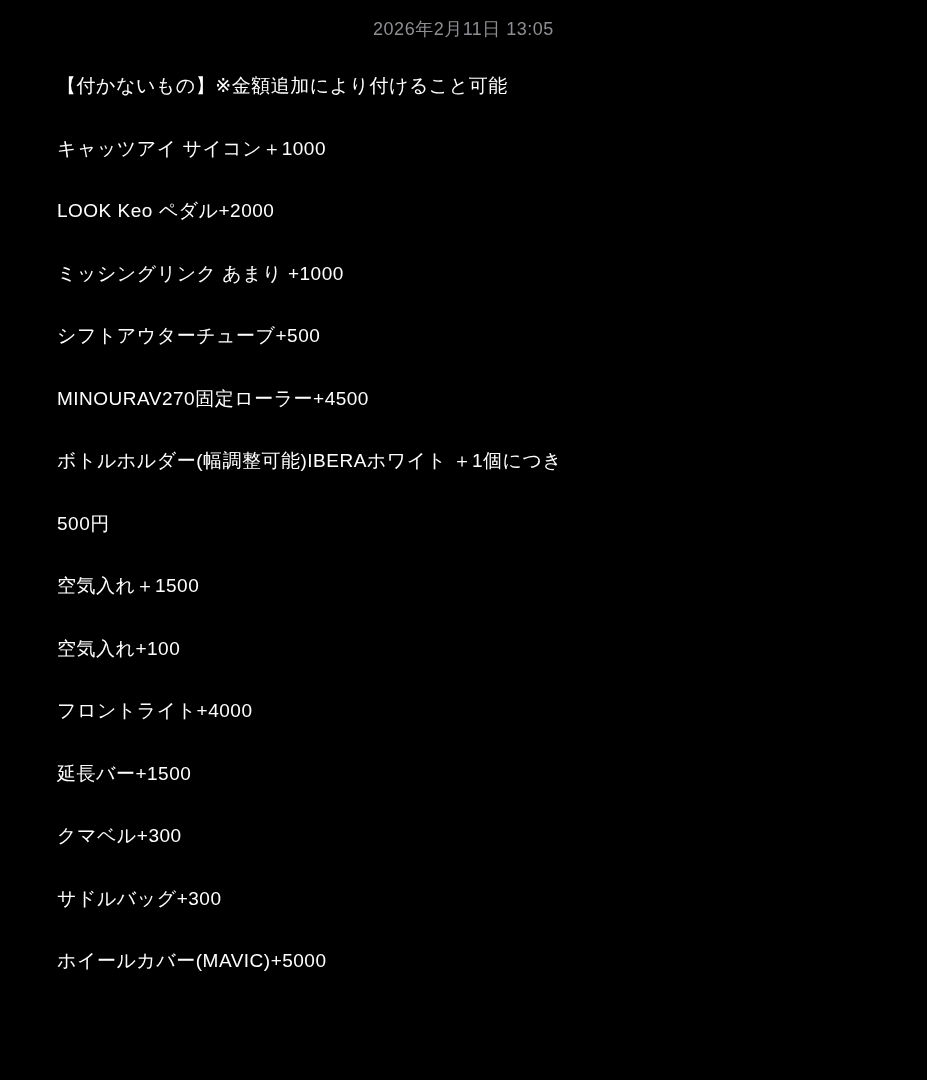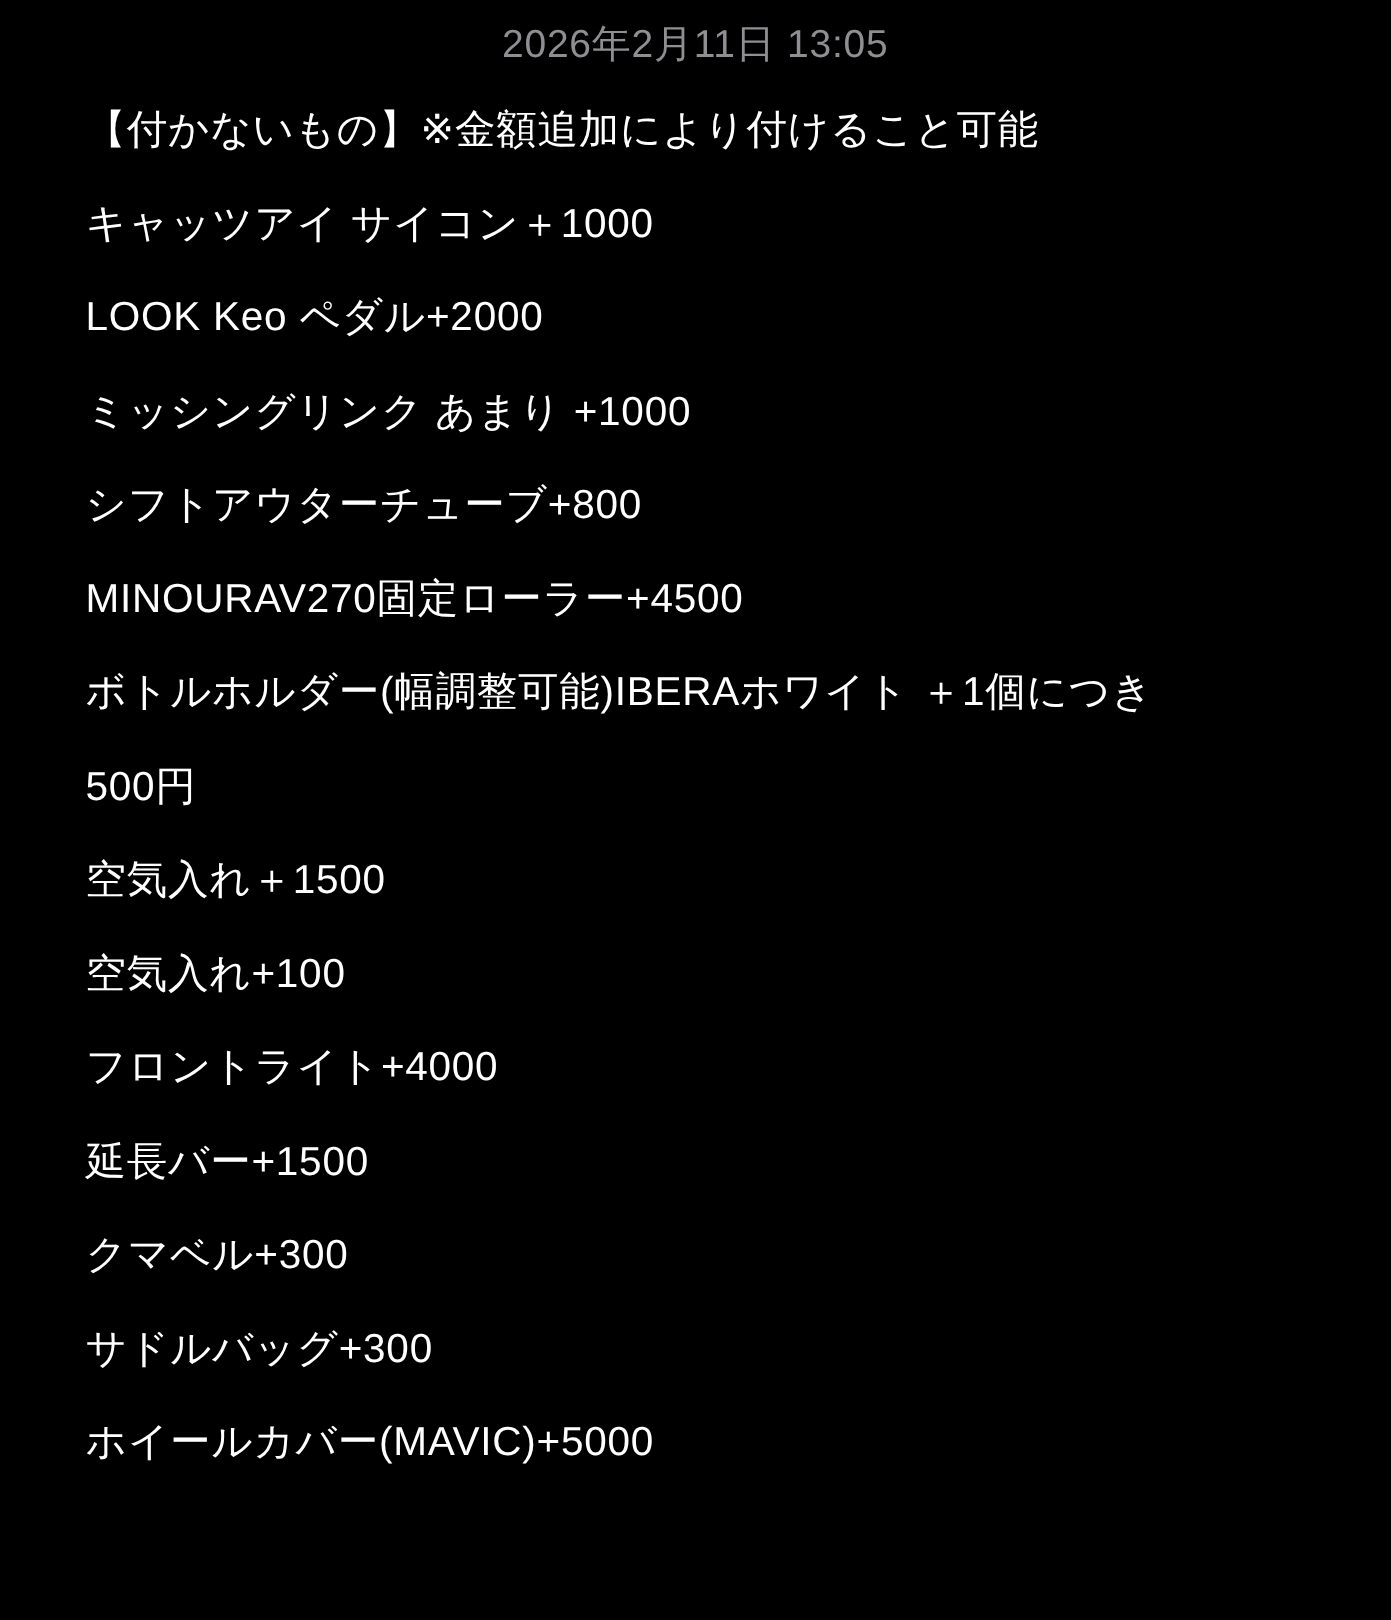--- a/index.html
+++ b/index.html
@@ -17,51 +17,51 @@
   }
   .screen {
     width: 927px;
     height: 1080px;
     background: var(--background, #000);
   }
   .timestamp {
     padding-top: 13px;
     text-align: center;
     color: var(--timestamp, #8e8e93);
-    font-size: 26px;
+    font-size: 18px;
     letter-spacing: 0.5px;
     line-height: 32px;
   }
   .content {
     margin-top: 10px;
     padding-left: 57px;
     padding-right: 40px;
     color: var(--text, #fff);
   }
   .line {
-    font-size: 27px;
+    font-size: 19px;
     line-height: 62.5px;
     height: 62.5px;
     white-space: nowrap;
     letter-spacing: 0.5px;
     color: var(--text, #fff);
   }
 </style>
 </head>
 <body>
 
 <div class="screen">
   <div class="timestamp">2026年2月11日 13:05</div>
 
   <div class="content">
     <div class="line">【付かないもの】※金額追加により付けること可能</div>
     <div class="line">キャッツアイ サイコン＋1000</div>
     <div class="line">LOOK Keo ペダル+2000</div>
     <div class="line">ミッシングリンク あまり +1000</div>
-    <div class="line">シフトアウターチューブ+800</div>
+    <div class="line">シフトアウターチューブ+500</div>
     <div class="line">MINOURAV270固定ローラー+4500</div>
     <div class="line">ボトルホルダー(幅調整可能)IBERAホワイト ＋1個につき</div>
     <div class="line">500円</div>
     <div class="line">空気入れ＋1500</div>
     <div class="line">空気入れ+100</div>
     <div class="line">フロントライト+4000</div>
     <div class="line">延長バー+1500</div>
     <div class="line">クマベル+300</div>
     <div class="line">サドルバッグ+300</div>
     <div class="line">ホイールカバー(MAVIC)+5000</div>

